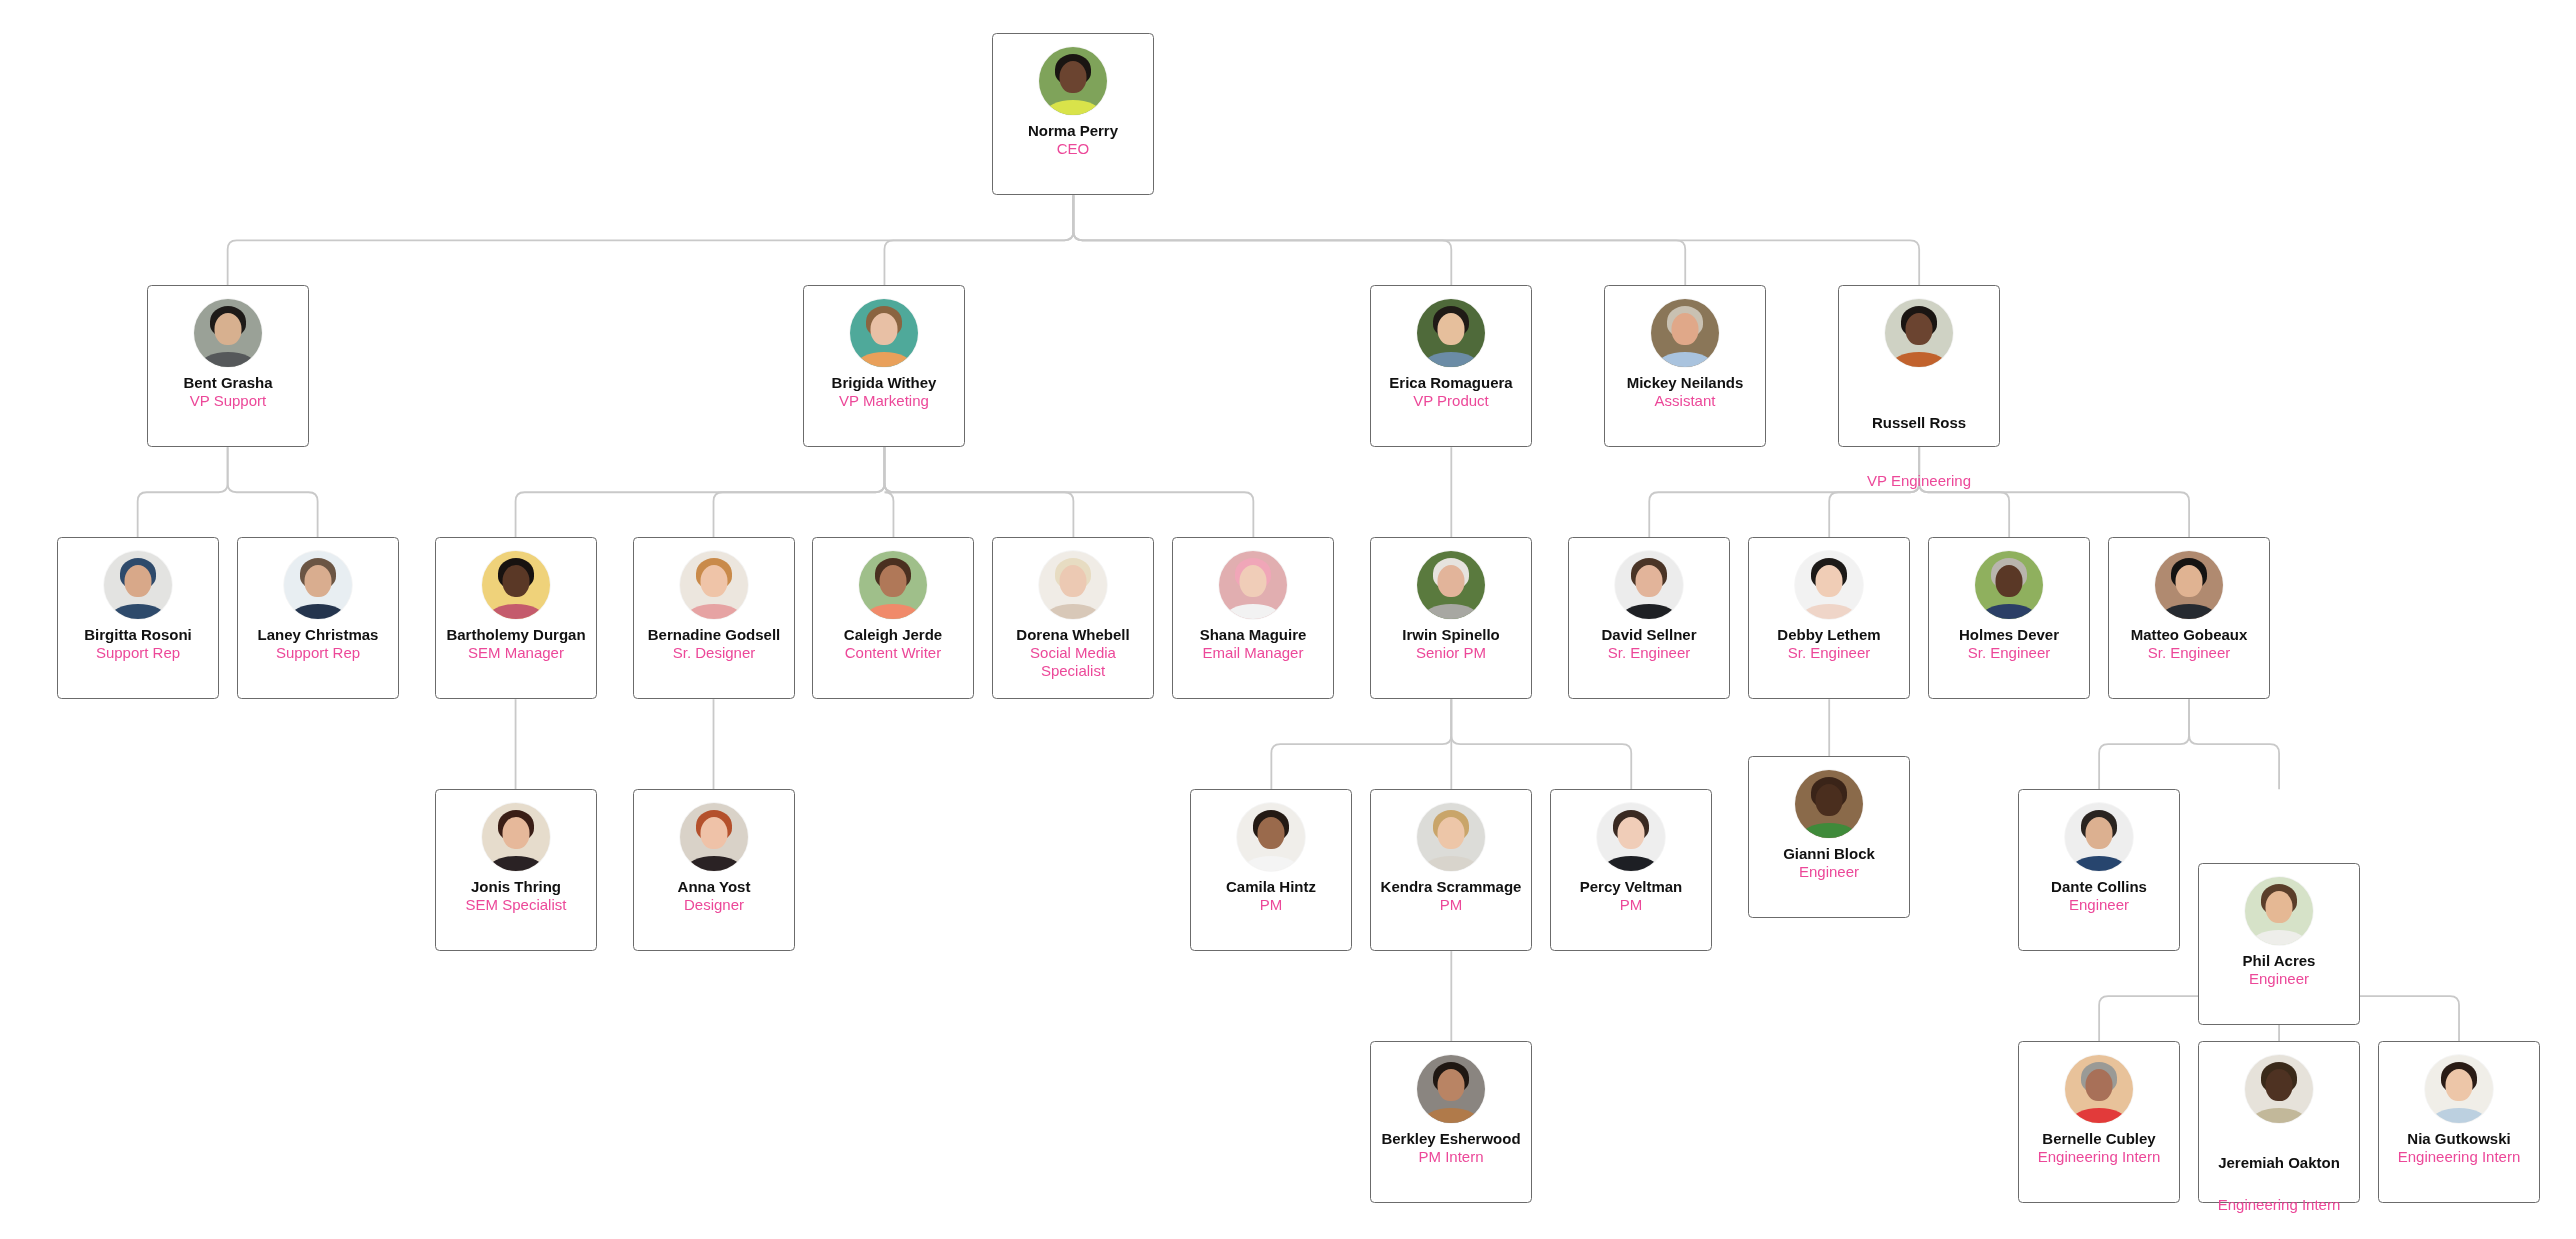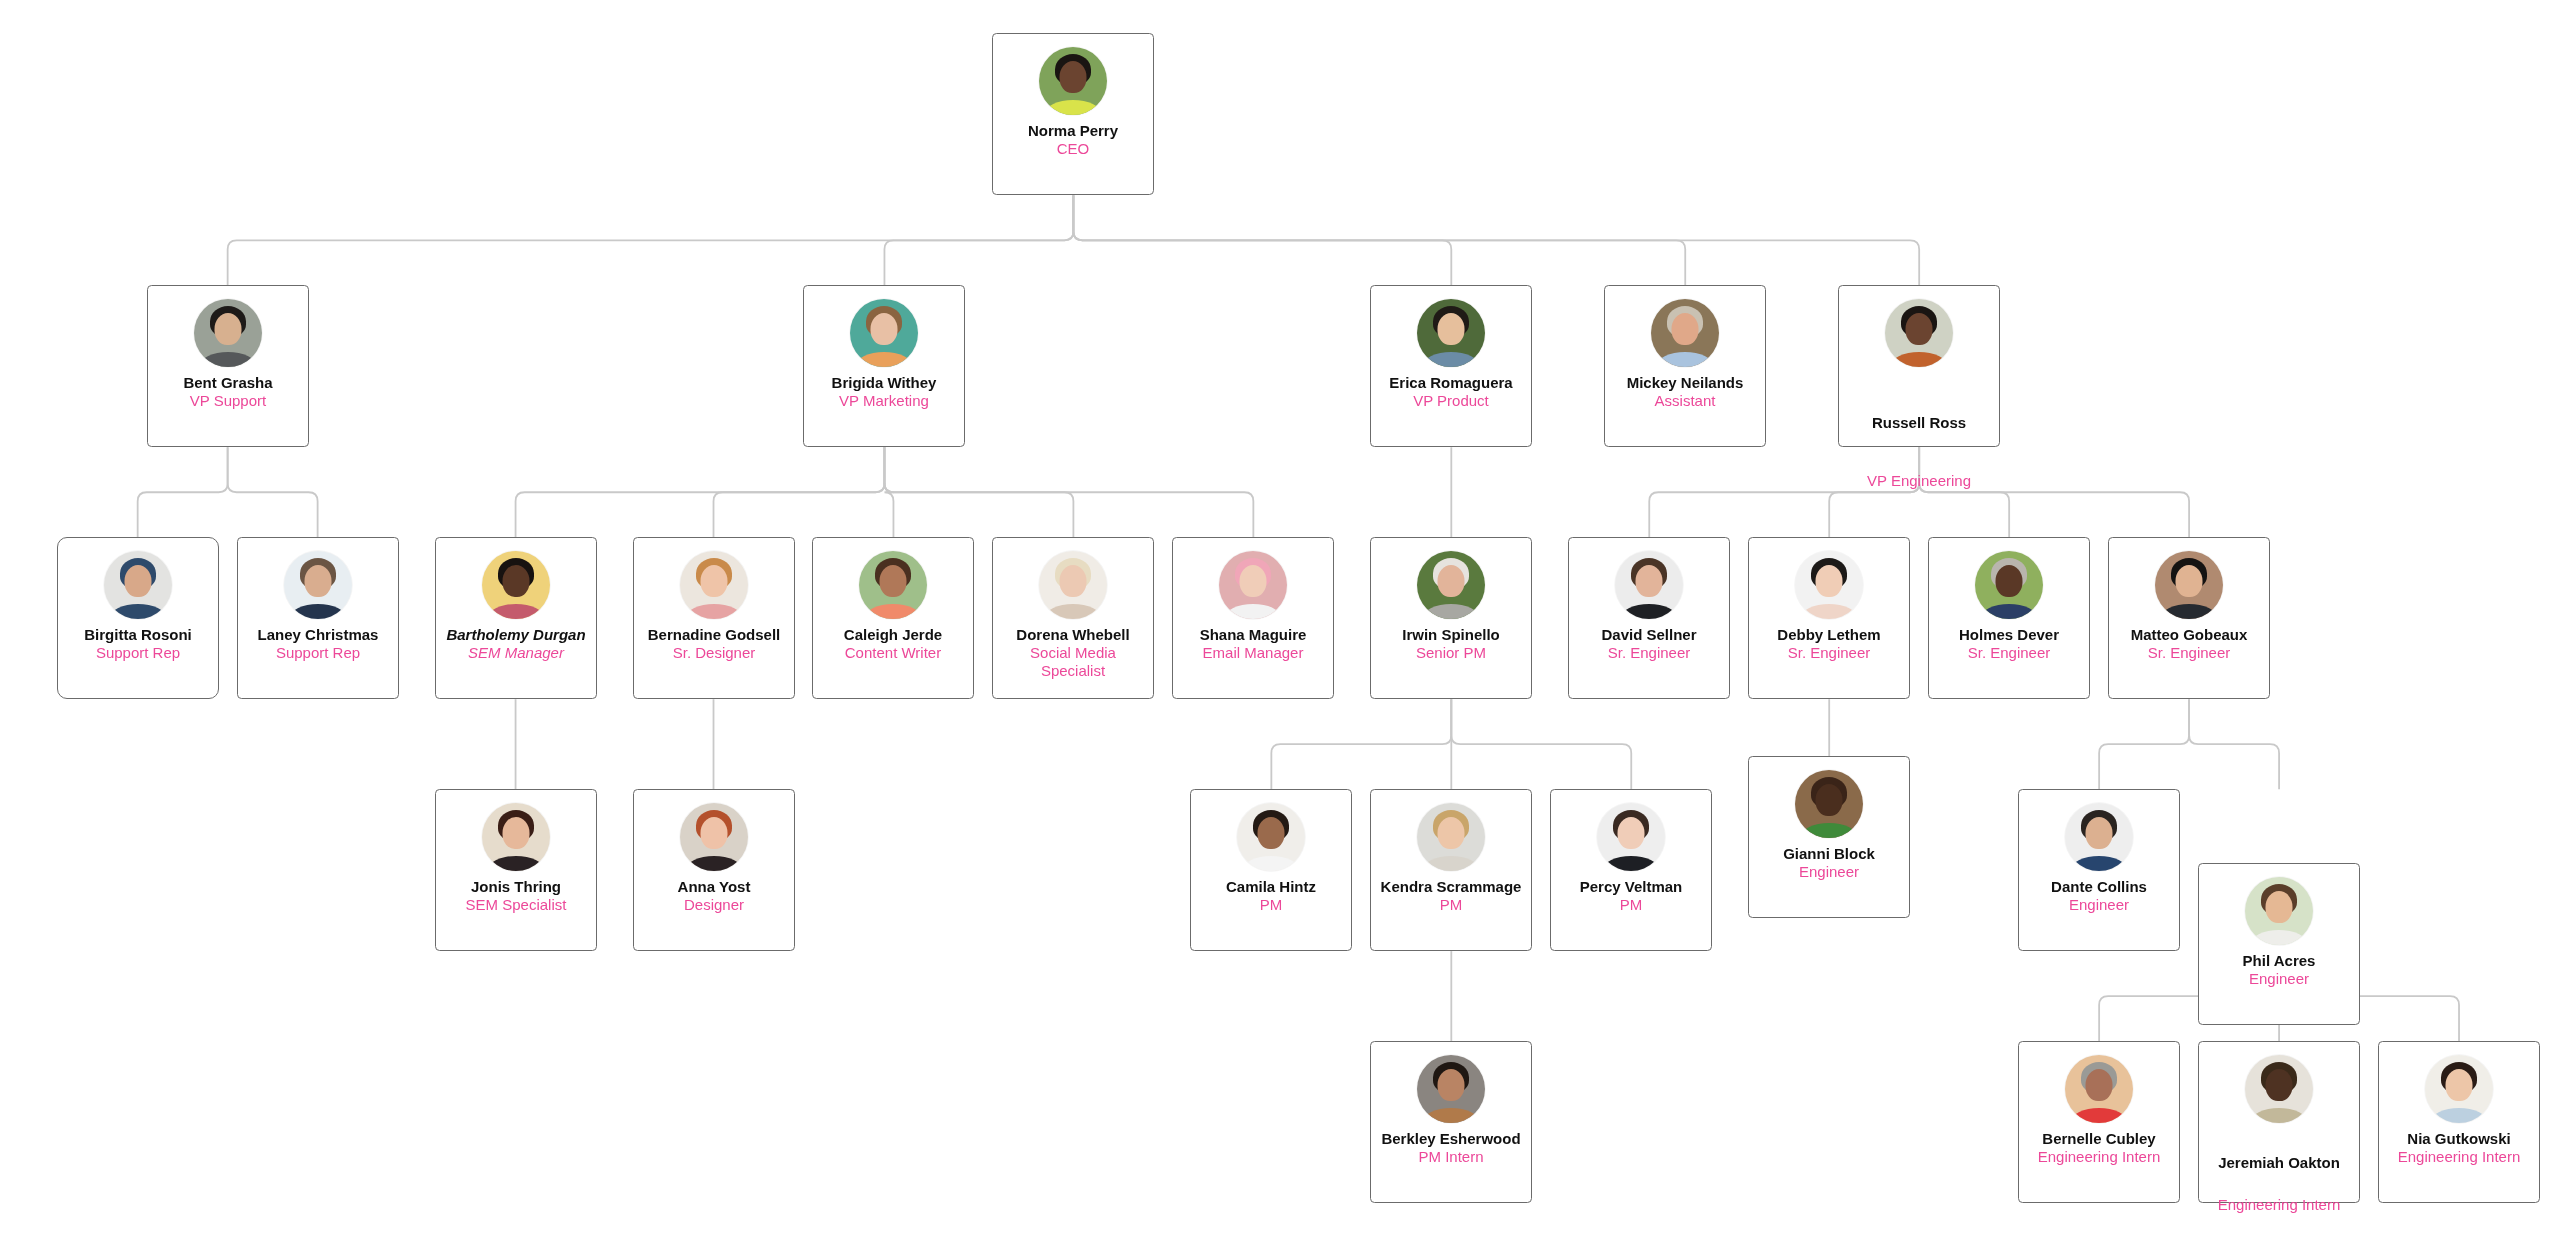--- a/index.html
+++ b/index.html
@@ -126,41 +126,41 @@
   <div class="card" style="left: 1838px; top: 285px; border-color: rgb(107, 107, 107); gap: 40px;">
     <div class="avatar" style="background: rgb(207, 210, 196);">
       <div class="hair" style="background: rgb(26, 21, 18);"></div>
       <div class="head" style="background: rgb(107, 68, 48);"></div>
       <div class="body" style="background: rgb(193, 98, 45);"></div>
     </div>
     <div class="name">Russell Ross</div>
     <div class="title">VP Engineering</div>
   </div>
 
-  <div class="card" style="left: 57px; top: 537px; border-color: rgb(107, 107, 107); border-radius: 10px;">
+  <div class="card" style="left: 57px; top: 537px; border-color: rgb(107, 107, 107);">
     <div class="avatar" style="background: rgb(227, 227, 225);">
       <div class="hair" style="background: rgb(46, 74, 107);"></div>
       <div class="head" style="background: rgb(216, 168, 137);"></div>
       <div class="body" style="background: rgb(46, 74, 107);"></div>
     </div>
     <div class="name">Birgitta Rosoni</div>
     <div class="title">Support Rep</div>
   </div>
 
   <div class="card" style="left: 237px; top: 537px; border-color: rgb(107, 107, 107);">
     <div class="avatar" style="background: rgb(232, 238, 242);">
       <div class="hair" style="background: rgb(107, 85, 68);"></div>
       <div class="head" style="background: rgb(217, 173, 143);"></div>
       <div class="body" style="background: rgb(36, 52, 77);"></div>
     </div>
     <div class="name">Laney Christmas</div>
     <div class="title">Support Rep</div>
   </div>
 
-  <div class="card" style="left: 435px; top: 537px; border-color: rgb(107, 107, 107); font-style: italic;">
+  <div class="card" style="left: 435px; top: 537px; border-color: rgb(107, 107, 107);">
     <div class="avatar" style="background: rgb(239, 210, 122);">
       <div class="hair" style="background: rgb(23, 18, 16);"></div>
       <div class="head" style="background: rgb(90, 56, 38);"></div>
       <div class="body" style="background: rgb(196, 91, 108);"></div>
     </div>
     <div class="name">Bartholemy Durgan</div>
     <div class="title">SEM Manager</div>
   </div>
 
   <div class="card" style="left: 633px; top: 537px; border-color: rgb(107, 107, 107);">

